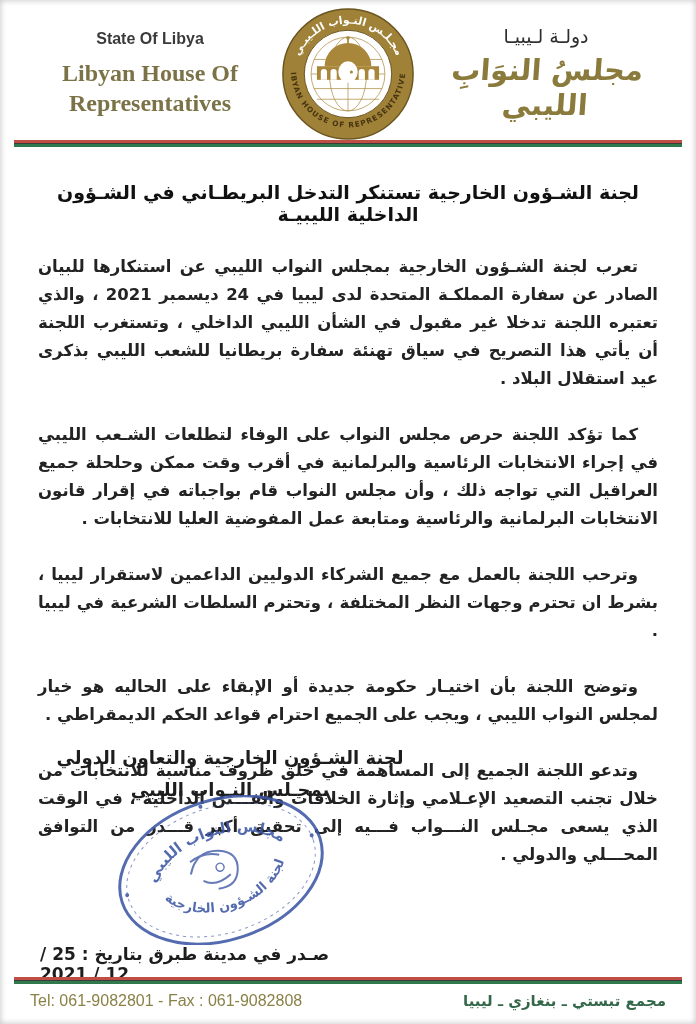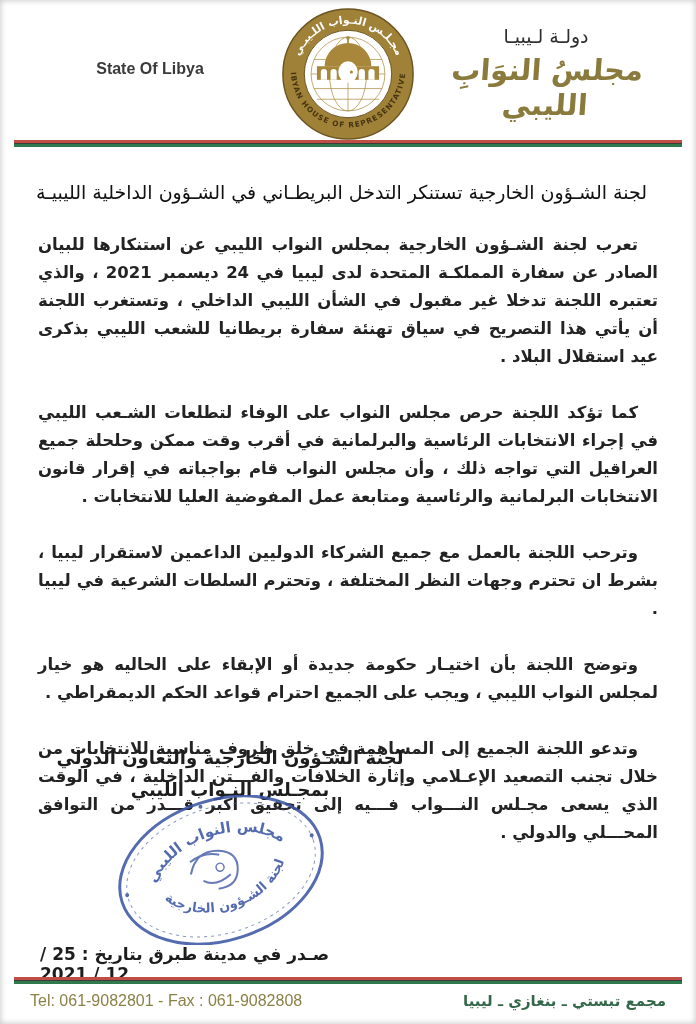--- a/index.html
+++ b/index.html
@@ -37,22 +37,22 @@
     transform:skewX(-4deg); display:inline-block; line-height:1.2;
   }
   .seal { width:136px; height:136px; flex:0 0 auto; }
   
   .tricolor { margin:0 14px; }
   .tricolor .r { height:3px; background:#bf4e44; }
   .tricolor .k { height:1px; background:#3c3c3c; }
   .tricolor .g { height:3px; background:#2e7a4e; }
   
   .doc-title {
-    direction:rtl; text-align:left;
-    font-weight:normal; font-size:19px; color:#111;
+    direction:rtl; text-align:center;
+    font-weight:bold; font-size:19px; color:#111;
     margin:34px 36px 0 36px;
   }
   .body-text { direction:rtl; margin:20px 38px 0 38px; }
   .body-text p {
     text-align:justify; text-align-last:right;
     font-size:16.5px; font-weight:bold; color:#232323;
     line-height:28px; text-indent:20px; margin-bottom:13px;margin-top:28px;
   }
   
   .sig-block { position:absolute; top:742px; right:286px; left:30px; width:400px; }
@@ -82,20 +82,24 @@
 </style>
 </head>
 <body>
 
 <div class="page">
 
   <div class="header">
 
     <div class="hdr-left">
       <div class="state">State Of Libya</div>
+      <div class="house">
+        <span>Libyan House Of</span><br>
+        <span>Representatives</span>
+      </div>
     </div>
 
     <div class="seal">
       <svg viewBox="0 0 140 140" width="136" height="136">
         <defs>
           <path id="arcTop" d="M 16,72 A 54 54 0 0 1 124,72"></path>
           <path id="arcBottom" d="M 11,66 A 59 59 0 0 0 129,66"></path>
         </defs>
         <circle cx="70" cy="70" r="67" fill="#9f8138" stroke="#6b5420" stroke-width="1.5"></circle>
         <circle cx="70" cy="70" r="45" fill="#ffffff" stroke="#6b5420" stroke-width="1"></circle>

